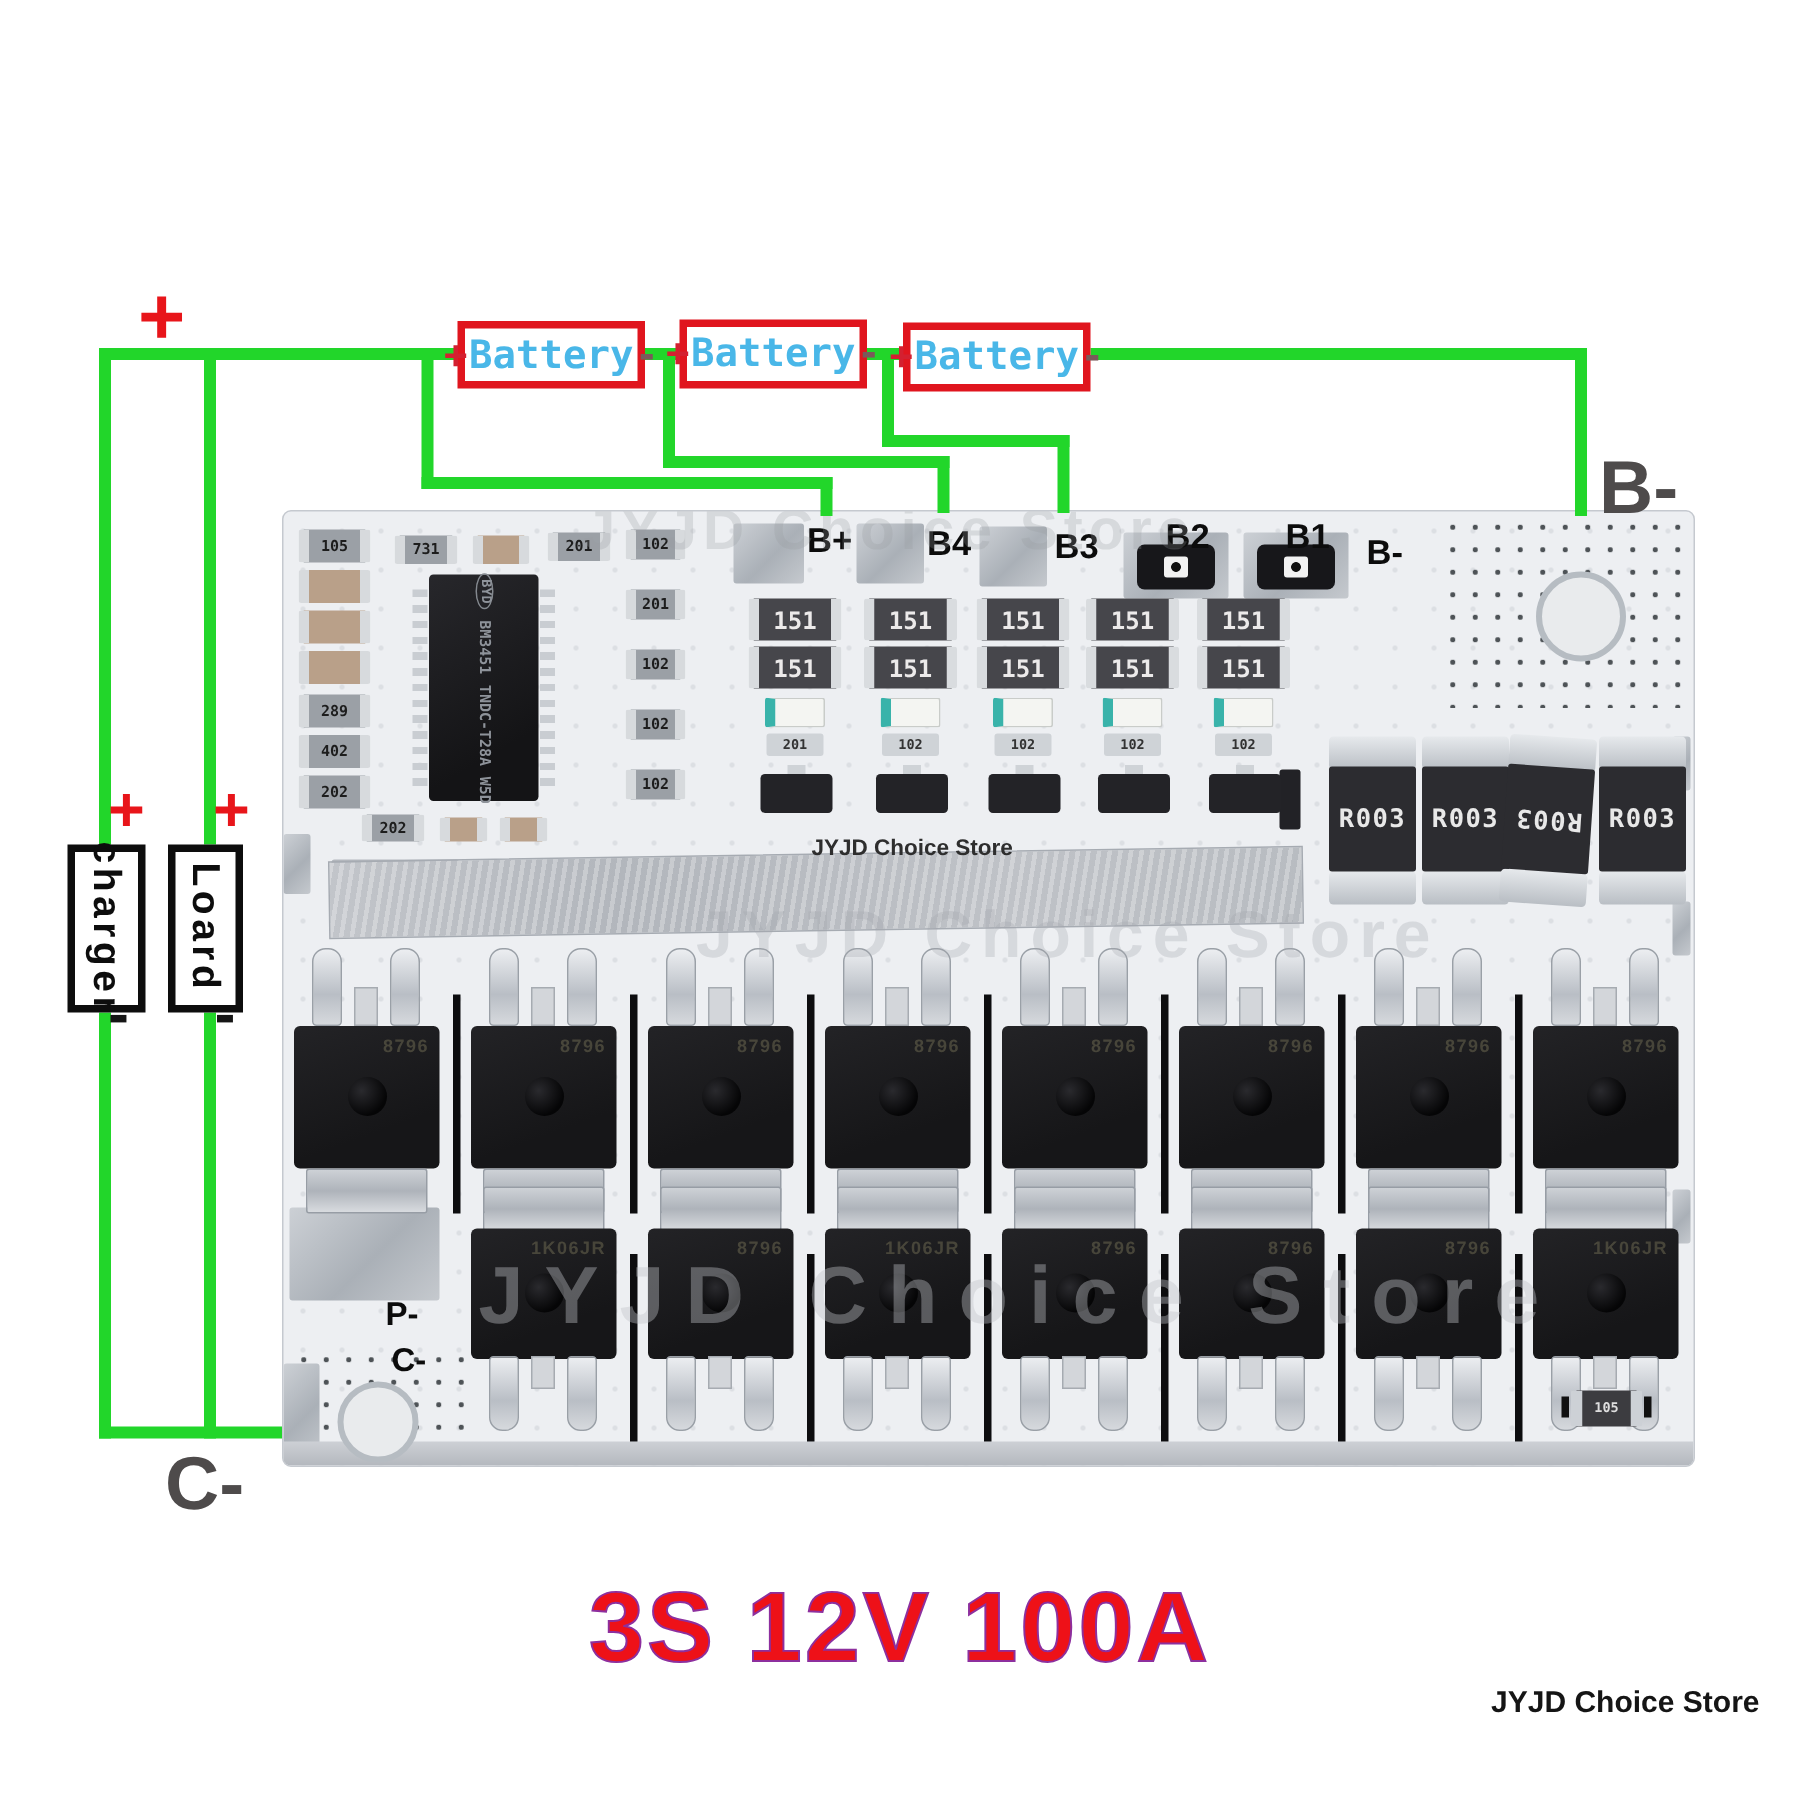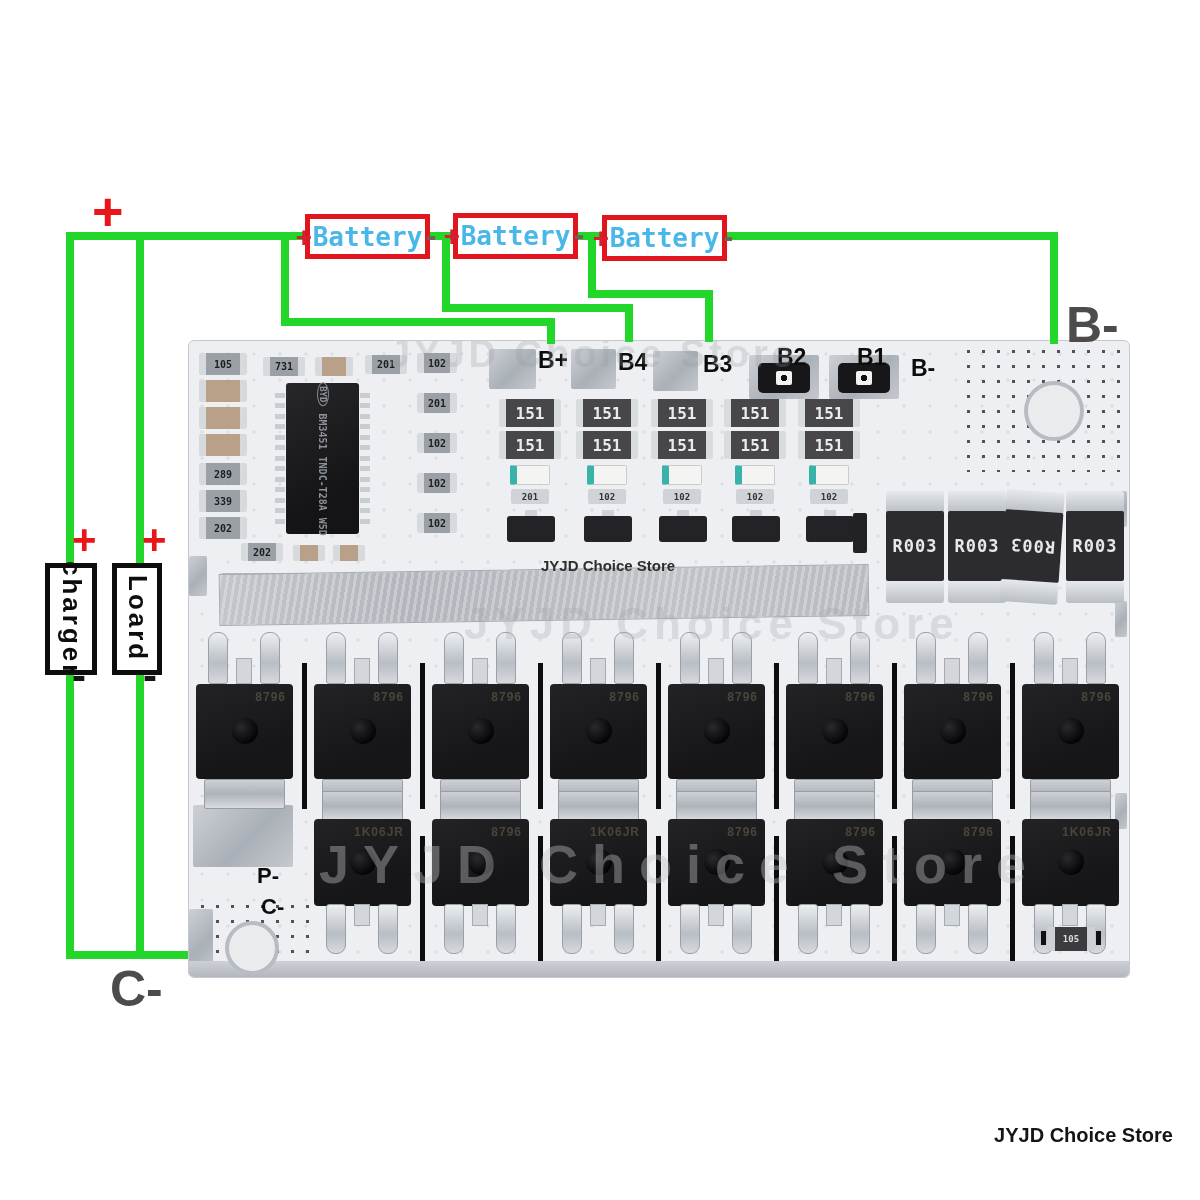--- a/index.html
+++ b/index.html
@@ -170,21 +170,21 @@
     <div class="smd gray" style="left:10px;top:12px;width:48px;height:22px;">
         <span>105</span>
       </div>
     <div class="smd" style="left:10px;top:39px;width:48px;height:22px;"></div>
     <div class="smd" style="left:10px;top:66px;width:48px;height:22px;"></div>
     <div class="smd" style="left:10px;top:93px;width:48px;height:22px;"></div>
     <div class="smd gray" style="left:10px;top:122px;width:48px;height:22px;">
         <span>289</span>
       </div>
     <div class="smd gray" style="left:10px;top:149px;width:48px;height:22px;">
-        <span>339</span>
+        <span>402</span>
       </div>
     <div class="smd gray" style="left:10px;top:176px;width:48px;height:22px;">
         <span>202</span>
       </div>
 
     <div class="smd gray" style="left:74px;top:16px;width:42px;height:19px;">
         <span>731</span>
       </div>
     <div class="smd" style="left:126px;top:16px;width:38px;height:19px;"></div>
     <div class="smd gray" style="left:176px;top:14px;width:42px;height:19px;">
@@ -490,14 +490,15 @@
         <span>105</span>
       </div>
 
     <div class="bstrip"></div>
 
     <div class="wm" style="left:200px;top:-8px;font-size:38px;letter-spacing:4px;color:rgba(150,155,160,.26);">JYJD Choice Store</div>
     <div class="wm" style="left:275px;top:258px;font-size:44px;letter-spacing:6px;color:rgba(162,166,172,.30);">JYJD Choice Store</div>
     <div class="wm" style="left:130px;top:492px;font-size:54px;letter-spacing:14px;color:rgba(192,196,201,.40);">JYJD Choice Store</div>
   </div>
 
+  <div id="title">3S 12V 100A</div>
   <div id="store">JYJD Choice Store</div>
 </div>
 
 </body></html>

